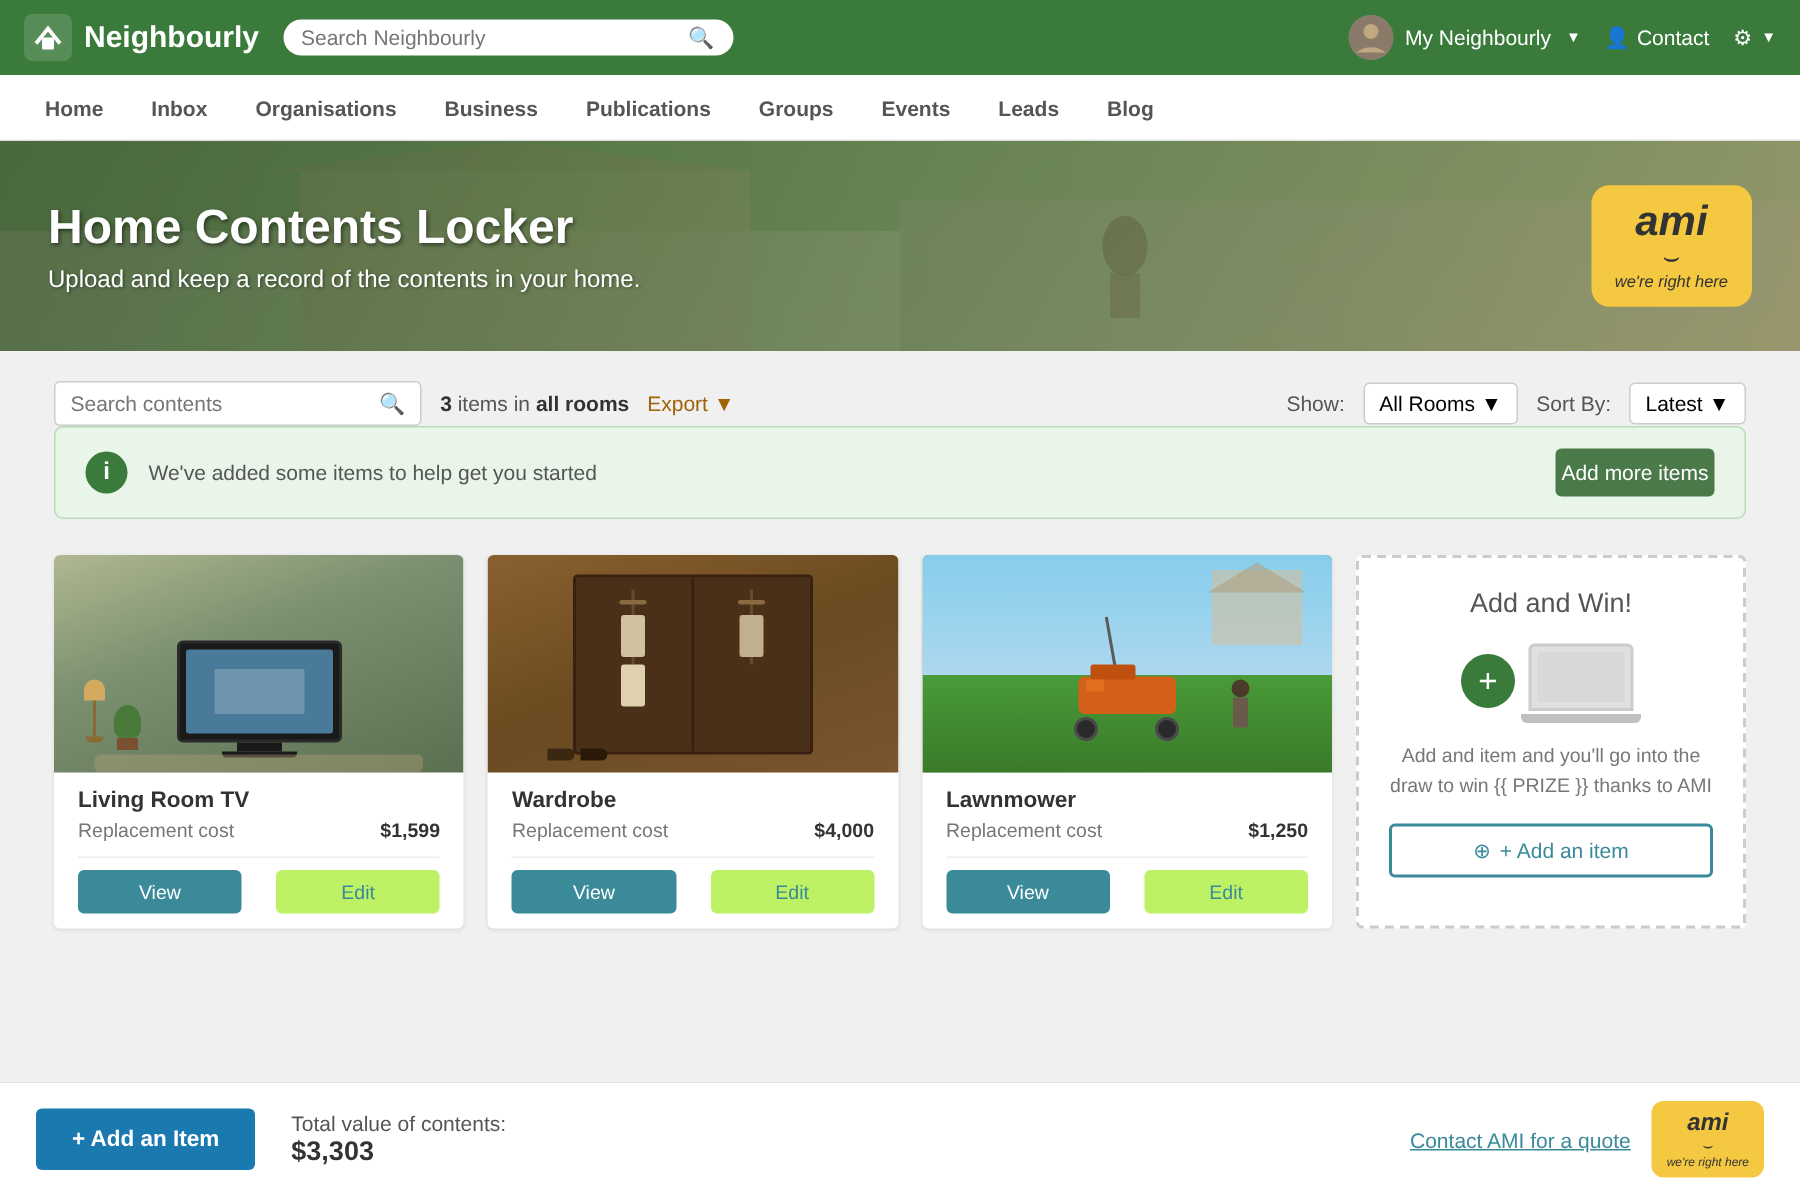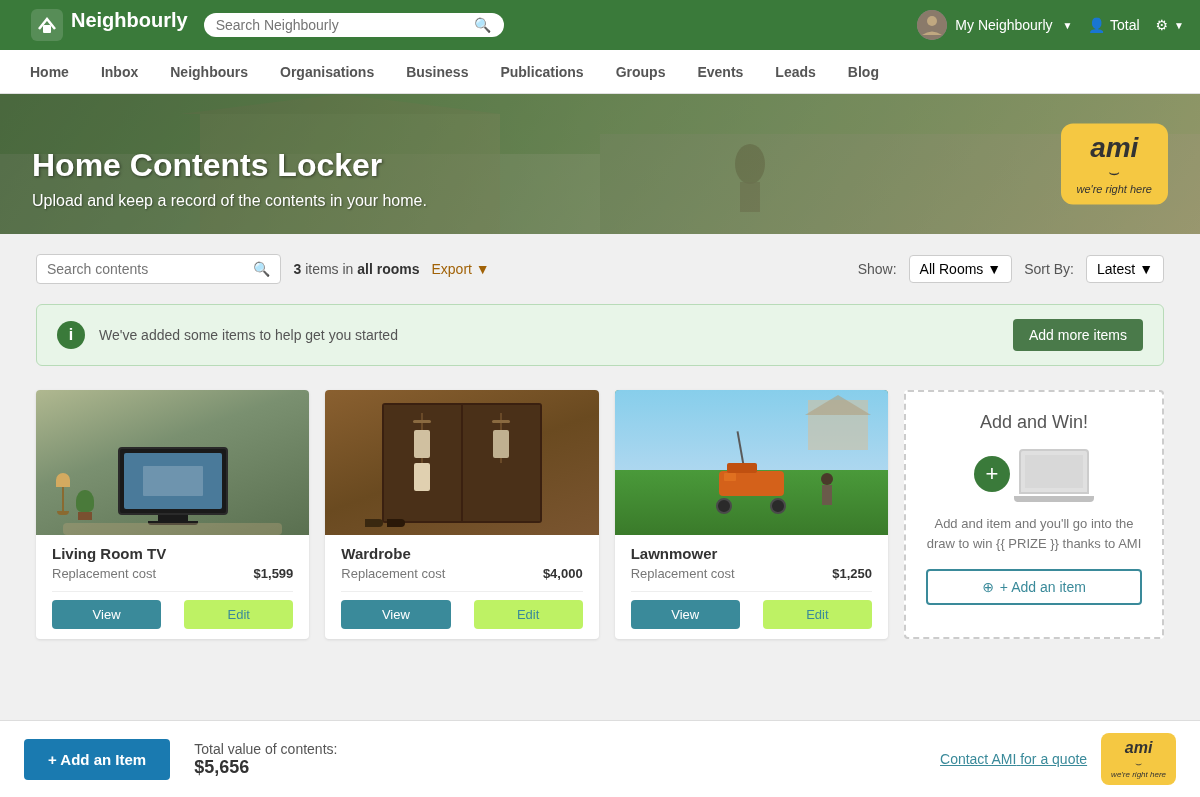--- a/index.html
+++ b/index.html
@@ -9,27 +9,27 @@
     .header {
       background: #3a7a3a;
       display: flex;
       align-items: center;
       padding: 0 16px;
       height: 50px;
       gap: 12px;
     }
     .logo-area {
       display: flex;
+      align-items: center;
       gap: 8px;
       color: white;
       font-size: 20px;
       font-weight: bold;
       text-decoration: none;
       white-space: nowrap;
-      margin-left: 15px;
     }
     .logo-icon {
       width: 32px;
       height: 32px;
     }
     .search-bar {
       display: flex;
       align-items: center;
       background: white;
       border-radius: 20px;
@@ -116,21 +116,21 @@
       font-weight: bold;
     }
 
     
     .hero {
       position: relative;
       height: 140px;
       background: linear-gradient(135deg, #4a6741 0%, #6b8c52 30%, #8a9a6a 60%, #b8a87a 100%);
       overflow: hidden;
       display: flex;
-      align-items: flex-end;
+      align-items: center;
       padding: 24px 32px;
     }
     .hero-bg {
       position: absolute;
       inset: 0;
       background: 
         linear-gradient(to right, rgba(50,80,40,0.7) 0%, rgba(50,80,40,0.3) 50%, rgba(50,80,40,0.1) 100%);
     }
     .hero-text {
       position: relative;
@@ -181,21 +181,20 @@
       max-width: 1160px;
       margin: 0 auto;
       padding: 20px 16px;
     }
 
     
     .toolbar {
       display: flex;
       align-items: center;
       gap: 12px;
-      margin-bottom: 20px;
     }
     .search-contents {
       display: flex;
       align-items: center;
       border: 1px solid #ccc;
       border-radius: 4px;
       background: white;
       padding: 6px 10px;
       gap: 6px;
     }
@@ -265,21 +264,21 @@
     .info-text {
       flex: 1;
       font-size: 14px;
       color: #555;
     }
     .add-more-btn {
       background: #4a7a4a;
       color: white;
       border: none;
       border-radius: 4px;
-      padding: 8px 16px;
+      padding: 8px 4px;
       cursor: pointer;
       font-size: 14px;
       white-space: nowrap;
     }
 
     
     .items-grid {
       display: grid;
       grid-template-columns: repeat(3, 1fr) 260px;
       gap: 16px;
@@ -540,33 +539,32 @@
           <rect width="30" height="30" rx="15" fill="#8a7a6a"></rect>
           <circle cx="15" cy="11" r="5" fill="#c0a880"></circle>
           <path d="M5 25 Q15 18 25 25" fill="#c0a880"></path>
         </svg>
       </div>
       <span>My Neighbourly</span>
       <span class="chevron">▼</span>
     </div>
     <div class="invite-btn">
       <span>👤</span>
-      <span>Total</span>
+      <span>Contact</span>
     </div>
     <div class="settings-btn">
       <span>⚙</span>
       <span class="chevron">▼</span>
     </div>
   </div>
 </header>
 
 <nav class="nav">
   <a class="nav-item">Home</a>
   <a class="nav-item">Inbox</a>
-  <a class="nav-item">Neighbours</a>
   <a class="nav-item">Organisations</a>
   <a class="nav-item">Business</a>
   <a class="nav-item">Publications</a>
   <a class="nav-item">Groups</a>
   <a class="nav-item">Events</a>
   <a class="nav-item">Leads</a>
   <a class="nav-item">Blog</a>
 </nav>
 
 <div class="hero">
@@ -774,21 +772,21 @@
   </div>
 
 </div>
 
 <div class="footer-bar">
   <button class="add-item-btn">
     <span>+ Add an Item</span>
   </button>
   <div class="total-value">
     <span>Total value of contents:</span>
-    <strong>$5,656</strong>
+    <strong>$3,303</strong>
   </div>
   <div class="footer-right">
     <span class="contact-ami">
       <span>Contact AMI</span>
       <span> </span><span>for a quote</span>
     </span>
     <div class="ami-footer-logo">
       <div class="ami-footer-text">ami</div>
       <div style="font-size:11px;">⌣</div>
       <div class="ami-footer-tagline">we're right here</div>

